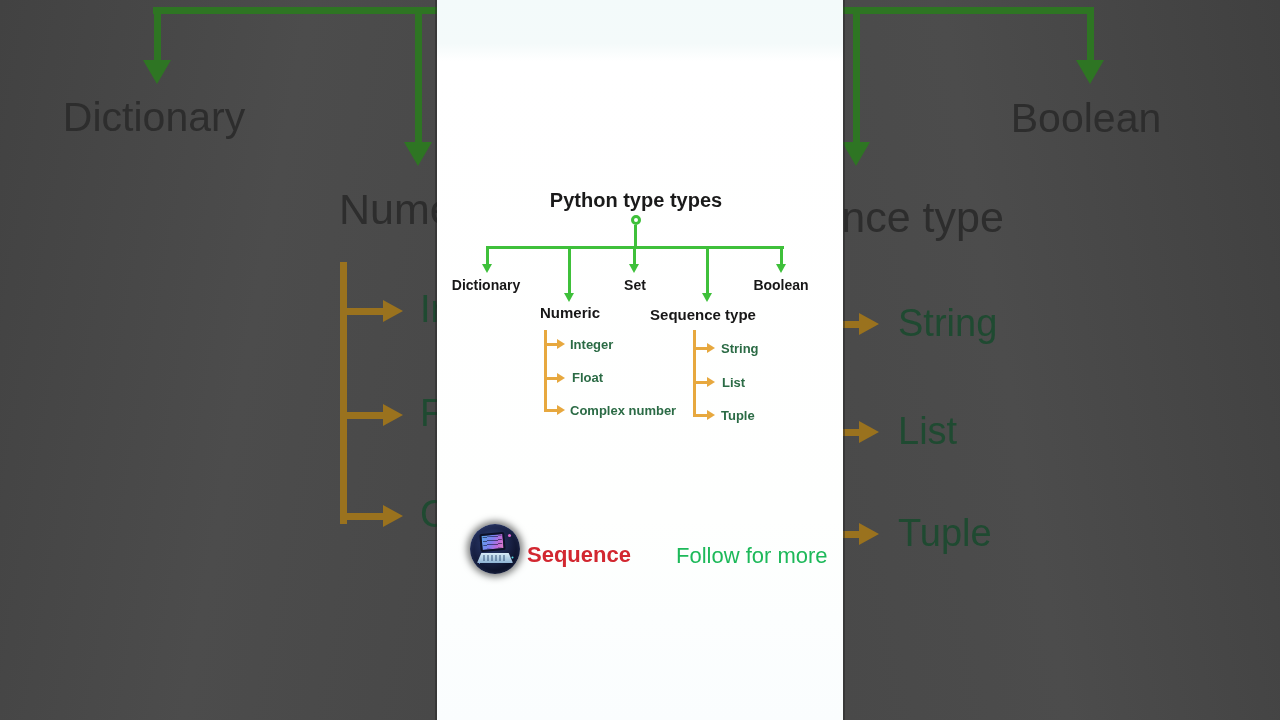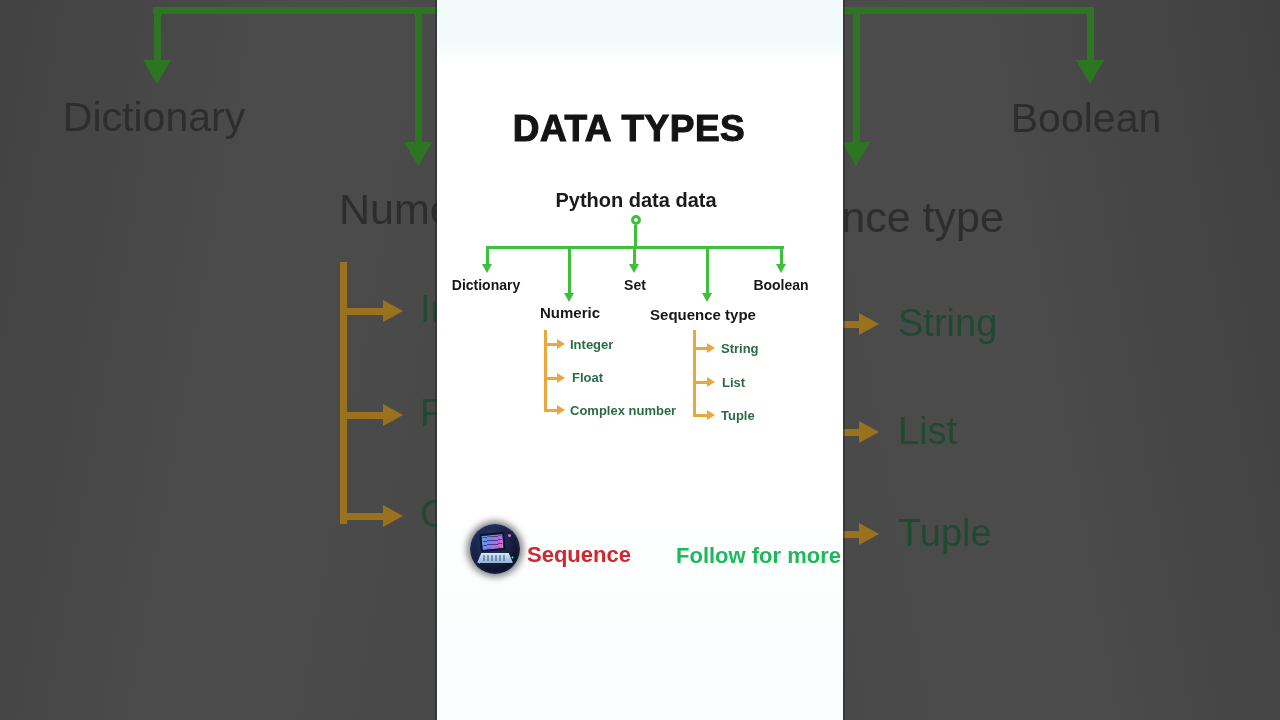--- a/index.html
+++ b/index.html
@@ -63,21 +63,21 @@
     background:repeating-linear-gradient(180deg,rgba(10,15,40,.55) 0 1px,transparent 1px 4px);}
   .logo-base{position:absolute;left:7px;top:29px;width:36px;height:10px;border-radius:1px;
     background:linear-gradient(#d8ecf8,#8fb4d4);
     clip-path:polygon(12% 0,88% 0,100% 100%,0 100%);}
   .logo-base::after{content:"";position:absolute;inset:2px 6px;
     background:repeating-linear-gradient(90deg,rgba(40,70,110,.45) 0 2px,transparent 2px 4px);}
   .logo-dots{position:absolute;left:38px;top:10px;width:3px;height:3px;border-radius:50%;
     background:#e06ad0;box-shadow:3px 22px 0 -.5px #5ae0e8,-30px 28px 0 -1px #6a8af0;}
   .brand{position:absolute;left:90px;top:544px;font-size:22px;font-weight:700;
     color:var(--brand-red,#d22730);white-space:nowrap;line-height:1;}
-  .cta{position:absolute;left:239px;top:545px;font-size:22px;font-weight:700;
+  .cta{position:absolute;left:239px;top:545px;font-size:22px;font-weight:400;
     color:var(--cta-green,#1db95a);white-space:nowrap;line-height:1;}
 </style>
 </head>
 <body>
 
 <div class="stage">
 
   <div class="backdrop backdrop-left">
     <div class="hl" style="--lc:var(--green-dim);left:153px;top:7px;width:290px;height:7px;"></div>
     <div class="vl" style="--lc:var(--green-dim);left:154px;top:7px;width:7px;height:53px;"></div>
@@ -116,23 +116,22 @@
     <div class="hl" style="--lc:var(--orange-dim);left:-8px;top:429px;width:24px;height:7px;"></div>
     <div class="ar" style="--ac:var(--orange-dim);--aw:11.5px;--ah:20px;left:16px;top:421px;"></div>
     <div class="bd-leaf" style="left:55px;top:412px;font-size:38px;">List</div>
     <div class="hl" style="--lc:var(--orange-dim);left:-8px;top:531px;width:24px;height:7px;"></div>
     <div class="ar" style="--ac:var(--orange-dim);--aw:11.5px;--ah:20px;left:16px;top:523px;"></div>
     <div class="bd-leaf" style="left:55px;top:514px;font-size:38px;">Tuple</div>
   </div>
 
   <div class="card">
 
-    <div class="card-title">DATA TYPES</div>
 
-    <div class="root-lbl">Python data data</div>
+    <div class="root-lbl">Python type types</div>
     <div class="node-dot"></div>
     <div class="vl" style="--lc:var(--green-bright);left:197px;top:225px;width:3px;height:21px;"></div>
 
     <div class="hl" style="--lc:var(--green-bright);left:50px;top:246px;width:297px;height:3px;"></div>
 
     <div class="vl" style="--lc:var(--green-bright);left:49px;top:246px;width:3px;height:18px;"></div>
     <div class="ad" style="--ac:var(--green-bright);left:45px;top:264px;"></div>
     <div class="lbl t1" style="left:49px;top:278px;">Dictionary</div>
 
     <div class="vl" style="--lc:var(--green-bright);left:131px;top:246px;width:3px;height:47px;"></div>

